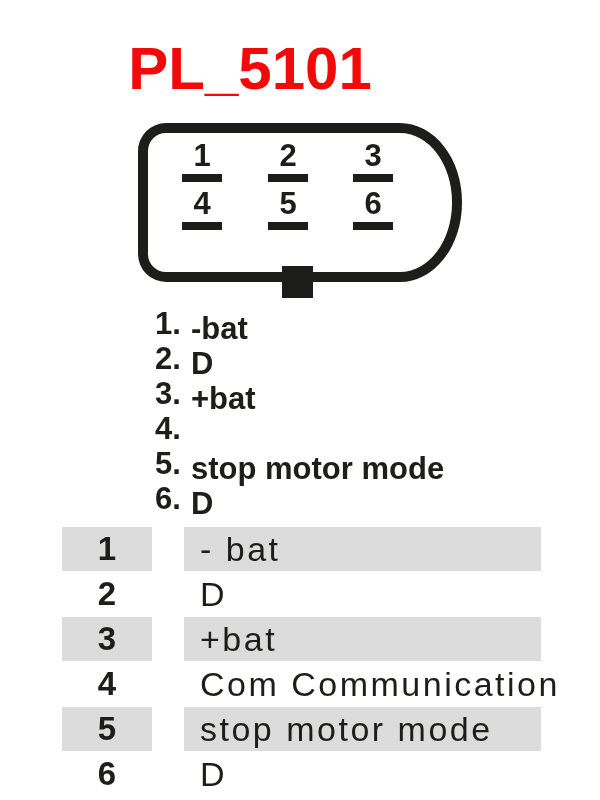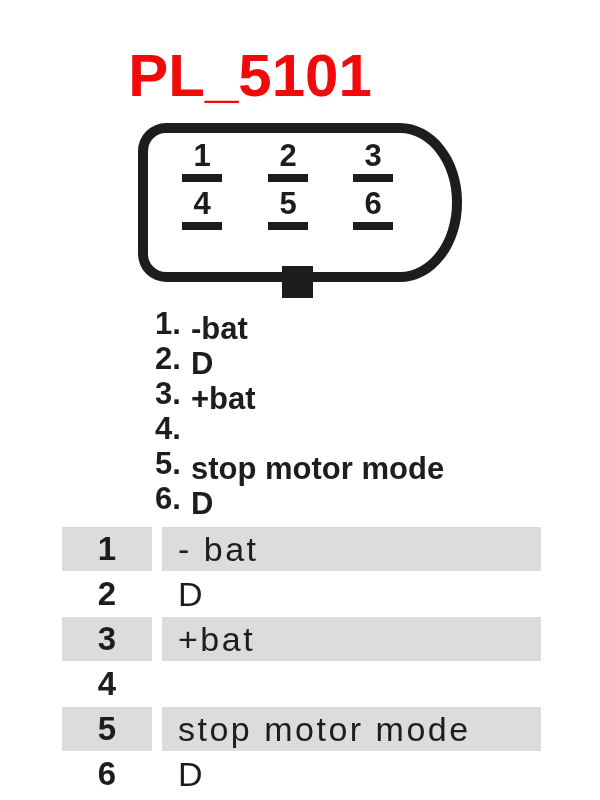--- a/index.html
+++ b/index.html
@@ -11,21 +11,21 @@
   html,body{margin:0;padding:0;}
   body{
     width:600px;height:800px;background:var(--bg);
     font-family:"Liberation Sans", sans-serif;color:var(--ink);
     position:relative;overflow:hidden;
   }
   .page{position:absolute;inset:0;}
 
   
   .title{
-    position:absolute;left:0;top:45px;width:500px;
+    position:absolute;left:0;top:38px;width:500px;
     text-align:center;font-size:60px;font-weight:700;
     color:var(--accent-red);line-height:62px;letter-spacing:0px;
   }
 
   
   .connector-body{
     position:absolute;left:138px;top:123px;width:324px;height:159px;
     box-sizing:border-box;background:var(--bg);
     border:10px solid var(--ink);
     border-radius:28px 62px 62px 28px / 28px 79px 79px 28px;
@@ -55,21 +55,21 @@
   
   .pin-table{position:absolute;left:62px;top:527px;width:479px;}
   .table-row{display:flex;height:45px;align-items:flex-start;}
   .cell{height:44px;display:flex;align-items:center;box-sizing:border-box;}
   .cell-pin{
     width:90px;flex:0 0 90px;margin-right:10px;justify-content:center;
     font-size:33px;font-weight:700;
   }
   .cell-desc{
     flex:1;padding-left:16px;font-size:34px;font-weight:400;
-    letter-spacing:2.5px;white-space:nowrap;overflow:visible;
+    letter-spacing:2.5px;white-space:nowrap;overflow:visible;margin-left:22px;
   }
   .table-row:nth-child(odd) .cell{background:var(--row-shade);}
 </style>
 </head>
 <body>
 
 <div class="page">
 
   <div class="title">PL_5101</div>
 
@@ -137,20 +137,21 @@
     <div class="table-row">
       <div class="cell cell-pin">2</div>
       <div class="cell cell-desc">D</div>
     </div>
     <div class="table-row">
       <div class="cell cell-pin">3</div>
       <div class="cell cell-desc">+bat</div>
     </div>
     <div class="table-row">
       <div class="cell cell-pin">4</div>
+      <div class="cell cell-desc">Com Communication</div>
     </div>
     <div class="table-row">
       <div class="cell cell-pin">5</div>
       <div class="cell cell-desc">stop motor mode</div>
     </div>
     <div class="table-row">
       <div class="cell cell-pin">6</div>
       <div class="cell cell-desc">D</div>
     </div>
   </div>

